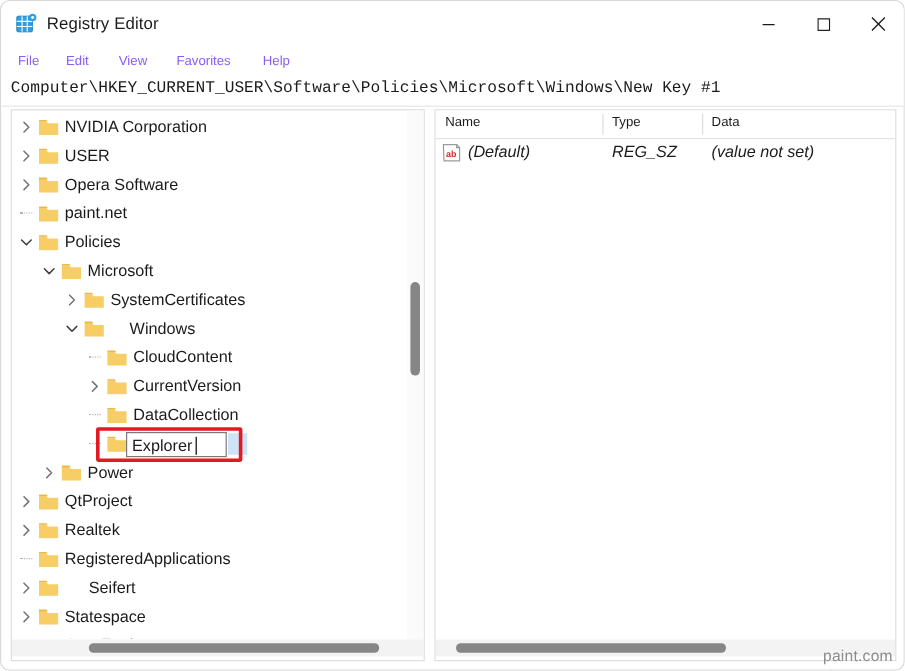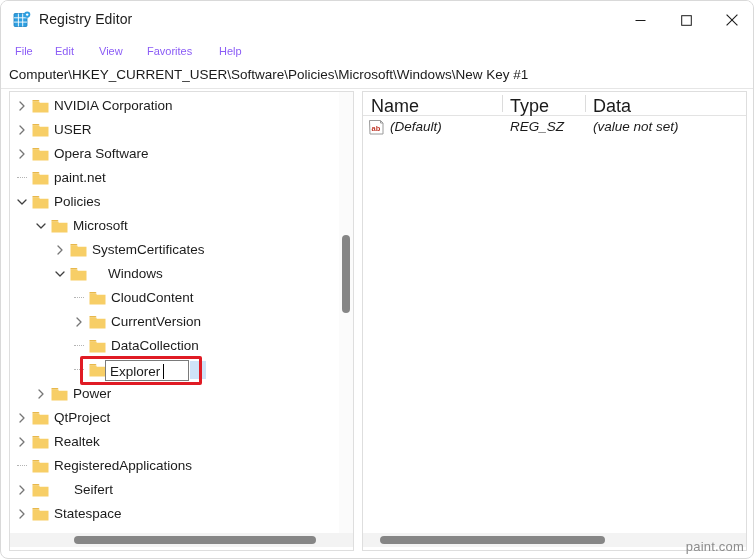--- a/index.html
+++ b/index.html
@@ -82,20 +82,21 @@
   #menu-favorites { left: 143px; }
   #menu-help      { left: 215px; }
 
   
   #addressbar {
     position: absolute;
     left: 0; top: 62px;
     width: 754px; height: 25px;
     background: #ffffff;
     border-bottom: 1px solid #e6e6e6;
+    font-family: Liberation Mono, monospace;
   }
   #address-text {
     position: absolute;
     left: 8px; top: 4px;
     font-size: 13.5px;
     color: #1b1b1b;
     white-space: nowrap;
   }
 
   
@@ -197,21 +198,21 @@
   #list-header {
     position: absolute;
     left: 0; top: 0;
     width: 383px; height: 23px;
     background: #ffffff;
     border-bottom: 1px solid #e3e3e3;
   }
   .col-head {
     position: absolute;
     top: 4px;
-    font-size: 18px;
+    font-size: 11px;
     color: #1b1b1b;
   }
   .col-div {
     position: absolute;
     top: 3px;
     width: 1px; height: 17px;
     background: #dcdcdc;
   }
   #value-row {
     position: absolute;

